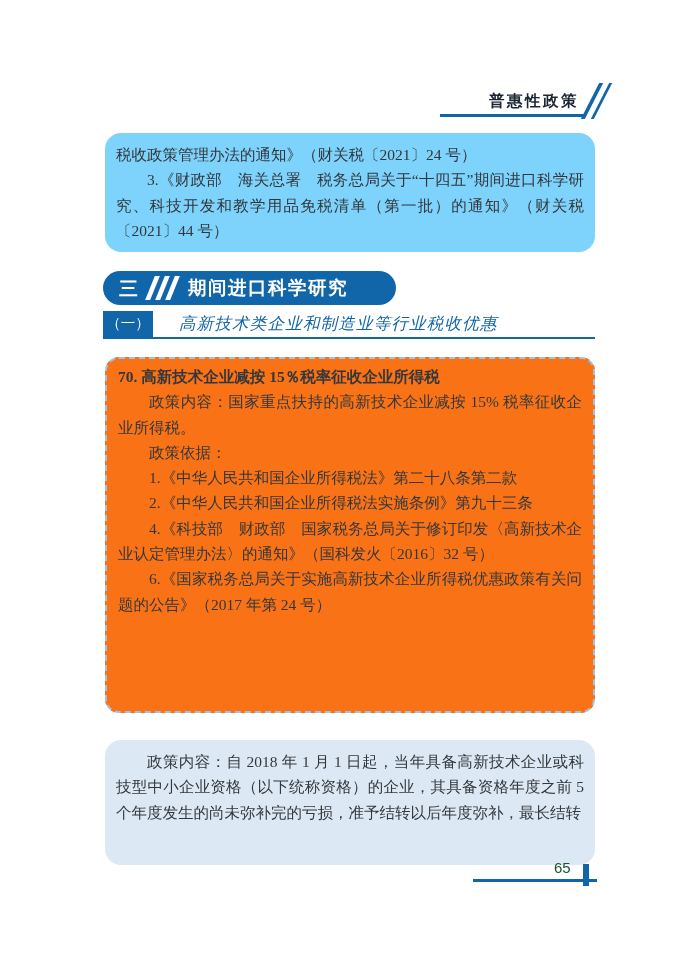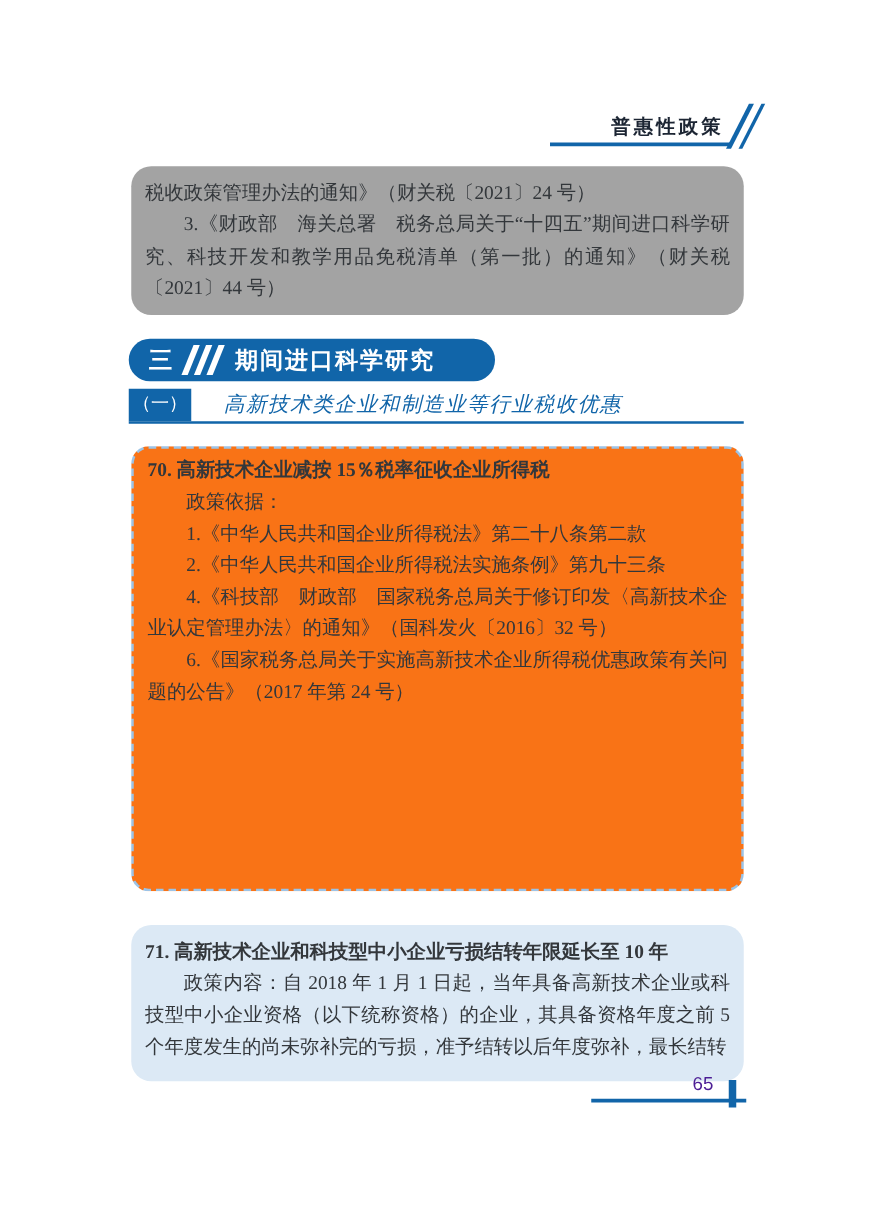--- a/index.html
+++ b/index.html
@@ -19,21 +19,21 @@
   .hslash.s2{left:600px;top:83px;width:2.5px;height:36px;}
   
   .body-text p{
     margin:0;font-size:15.5px;line-height:25.3px;color:#33373b;
     text-align:justify;text-align-last:left;
   }
   .indent{text-indent:2em;}
   
   .intro-box{
     position:absolute;left:105px;top:133px;width:490px;height:119px;
-    background:#a3a3a3;border-radius:16px;padding:9px 11px;
+    background:#7dd3fc;border-radius:16px;padding:9px 11px;
     box-sizing:border-box;overflow:hidden;
   }
   
   .section-pill{
     position:absolute;left:103px;top:271px;width:293px;height:34px;
     background:#1165a9;border-radius:17px;display:flex;align-items:center;
     padding:0 10px 0 16px;box-sizing:border-box;
   }
   .section-num{
     color:#fff;font-family:"Liberation Sans","DejaVu Sans",sans-serif;
@@ -71,21 +71,21 @@
     padding:9px 11px;box-sizing:border-box;overflow:hidden;
   }
   .policy-title{
     margin:0;font-size:15.5px;font-weight:700;color:#1165a9;line-height:28px;
     text-align:left;
   }
   
   .page-num{
     position:absolute;top:859px;left:554px;
     font-family:"Liberation Sans","DejaVu Sans",sans-serif;
-    font-size:15px;color:#4c1d95;
+    font-size:15px;color:#14532d;
   }
   .footer-rule{position:absolute;top:879px;left:473px;width:124px;height:2.5px;background:#1165a9;}
   .footer-bar{position:absolute;top:864px;left:583px;width:6px;height:22px;background:#1165a9;}
 </style>
 </head>
 <body>
 
 <div class="page">
 
   <div class="header-label">普惠性政策</div>
@@ -108,29 +108,29 @@
     <span class="section-title">期间进口科学研究</span>
   </div>
 
   <div class="sub-header">
     <span class="sub-num">（一）</span>
     <span class="sub-title">高新技术类企业和制造业等行业税收优惠</span>
   </div>
 
   <div class="policy-box-dashed body-text">
     <p class="policy-title">70. 高新技术企业减按 15％税率征收企业所得税</p>
+    <p class="indent">政策内容：国家重点扶持的高新技术企业减按 15% 税率征收企业所得税。</p>
     <p class="indent">政策依据：</p>
     <p class="indent">1.《中华人民共和国企业所得税法》第二十八条第二款</p>
     <p class="indent">2.《中华人民共和国企业所得税法实施条例》第九十三条</p>
     <p class="indent">4.《科技部　财政部　国家税务总局关于修订印发〈高新技术企业认定管理办法〉的通知》（国科发火〔2016〕32 号）</p>
     <p class="indent">6.《国家税务总局关于实施高新技术企业所得税优惠政策有关问题的公告》（2017 年第 24 号）</p>
   </div>
 
   <div class="policy-box-filled body-text">
-    <p class="policy-title">71. 高新技术企业和科技型中小企业亏损结转年限延长至 10 年</p>
     <p class="indent">政策内容：自 2018 年 1 月 1 日起，当年具备高新技术企业或科技型中小企业资格（以下统称资格）的企业，其具备资格年度之前 5 个年度发生的尚未弥补完的亏损，准予结转以后年度弥补，最长结转</p>
   </div>
 
   <div class="page-num">65</div>
   <div class="footer-rule"></div>
   <div class="footer-bar"></div>
 
 </div>
 
 </body></html>

